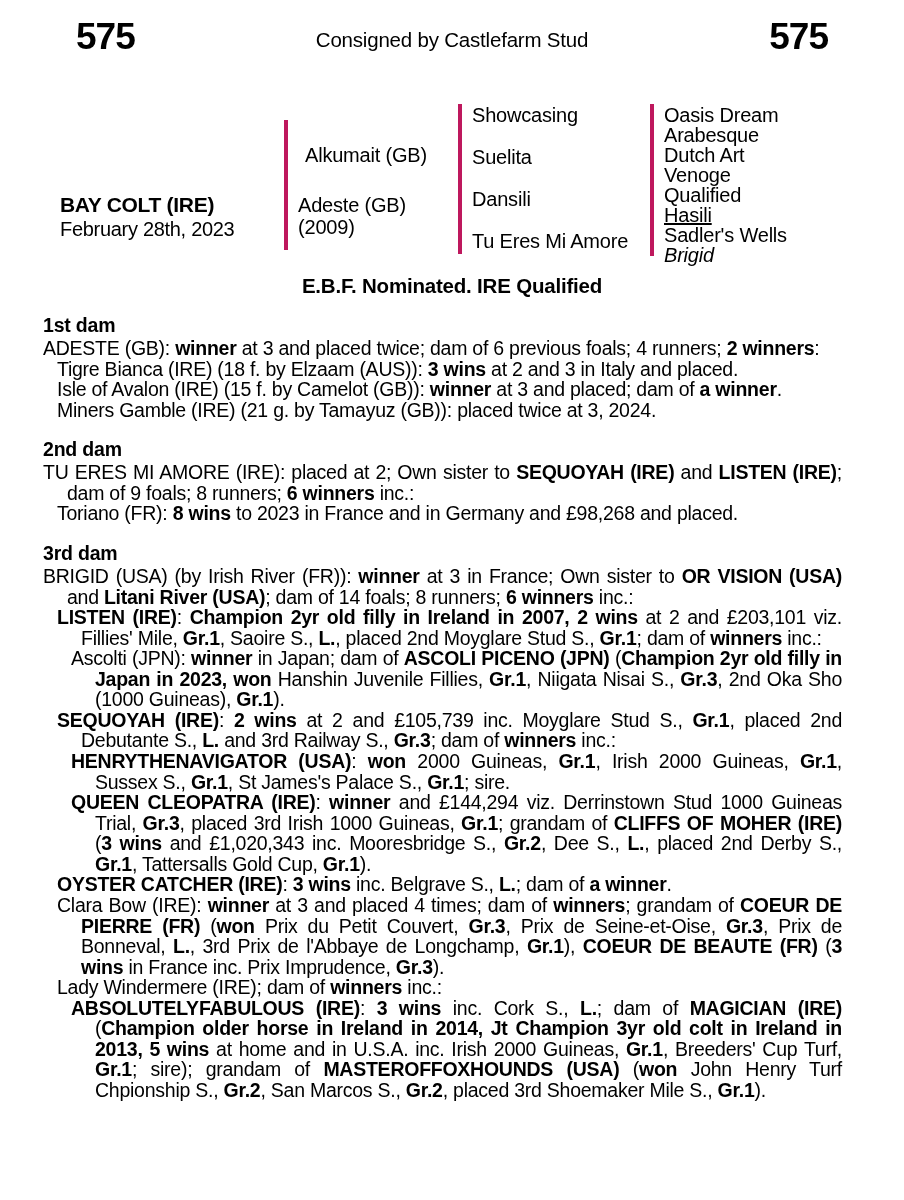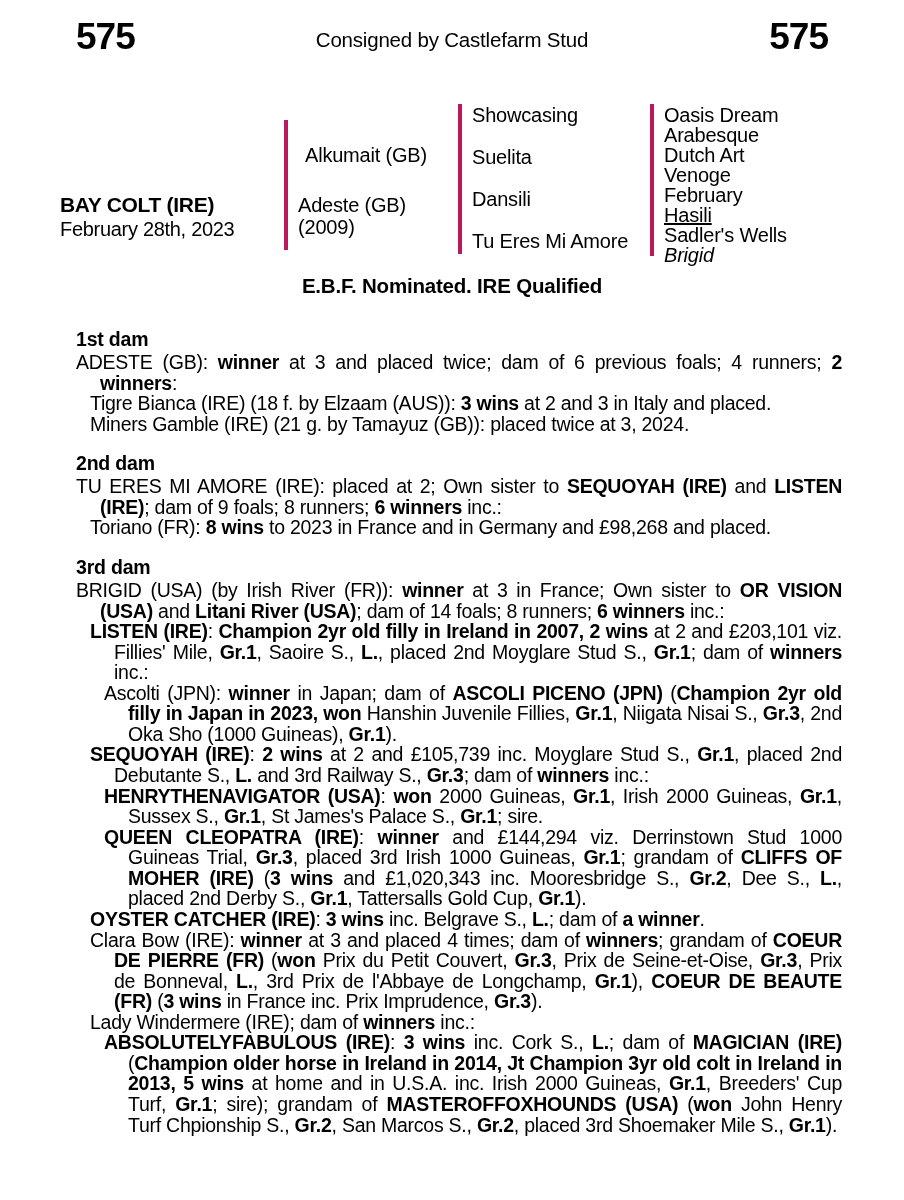--- a/index.html
+++ b/index.html
@@ -108,22 +108,22 @@
   .ebf-line {
     text-align: center;
     font-size: 20.5px;
     font-weight: bold;
     letter-spacing: -0.2px;
     margin-top: 6px;
   }
 
   
   .dams {
-    margin-top: 30px;
-    padding: 0 62px 0 76px;
+    margin-top: 16px;
+    padding: 0 62px 0 43px;
   }
   .dam-section { margin-bottom: 4px; }
   .dam-heading {
     font-size: 19.5px;
     font-weight: bold;
     letter-spacing: -0.2px;
     margin-bottom: 1px;
   }
   .entry {
     font-size: 19.5px;
@@ -171,35 +171,36 @@
     <div class="cell p1">Suelita</div>
     <div class="cell p2">Dansili</div>
     <div class="cell p3">Tu Eres Mi Amore</div>
   </div>
 
   <div class="ped-col ped-c3">
     <div class="cell p0">Oasis Dream</div>
     <div class="cell p1">Arabesque</div>
     <div class="cell p2">Dutch Art</div>
     <div class="cell p3">Venoge</div>
-    <div class="cell p4">February</div>
+    <div class="cell p4">Qualified</div>
     <div class="cell p5">Hasili</div>
     <div class="cell p6">Sadler's Wells</div>
     <div class="cell p7">Brigid</div>
   </div>
 
 </div>
 
 <div class="ebf-line">E.B.F. Nominated.   IRE Qualified</div>
 
 <div class="dams" id="dams-container">
     <div class="dam-section">
       <div class="dam-heading">1st dam</div>
       <p class="entry lv0">ADESTE (GB): <b>winner</b> at 3 and placed twice; dam of 6 previous foals; 4 runners; <b>2 winners</b>:</p>
       <p class="entry lv1">Tigre Bianca (IRE) (18 f. by Elzaam (AUS)): <b>3 wins</b> at 2 and 3 in Italy and placed.</p>
+      <p class="entry lv1">Isle of Avalon (IRE) (15 f. by Camelot (GB)): <b>winner</b> at 3 and placed; dam of <b>a winner</b>.</p>
       <p class="entry lv1">Miners Gamble (IRE) (21 g. by Tamayuz (GB)): placed twice at 3, 2024.</p>
     </div>
     <div class="gap"></div>
     <div class="dam-section">
       <div class="dam-heading">2nd dam</div>
       <p class="entry lv0">TU ERES MI AMORE (IRE): placed at 2; Own sister to <b>SEQUOYAH (IRE)</b> and <b>LISTEN (IRE)</b>; dam of 9 foals; 8 runners; <b>6 winners</b> inc.:</p>
       <p class="entry lv1">Toriano (FR): <b>8 wins</b> to 2023 in France and in Germany and £98,268 and placed.</p>
     </div>
     <div class="gap"></div>
     <div class="dam-section">

